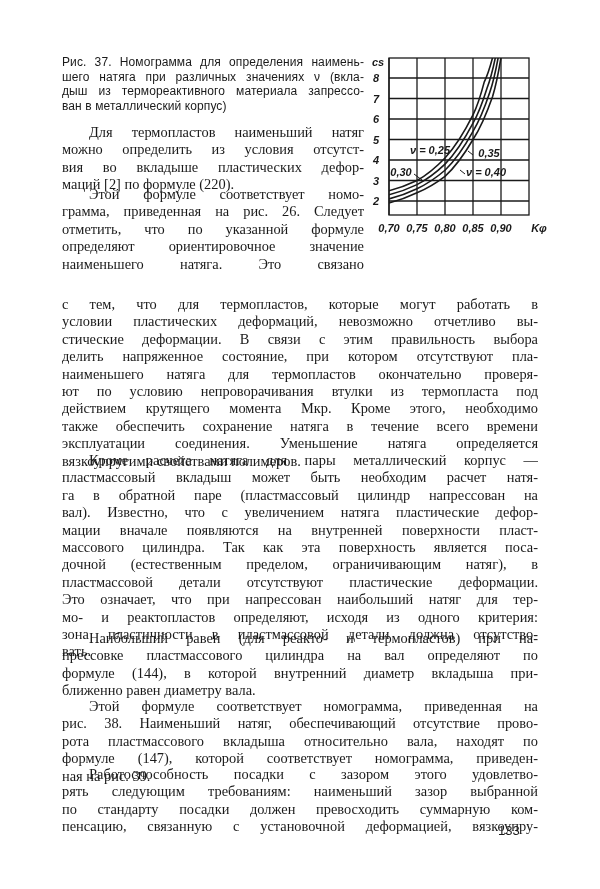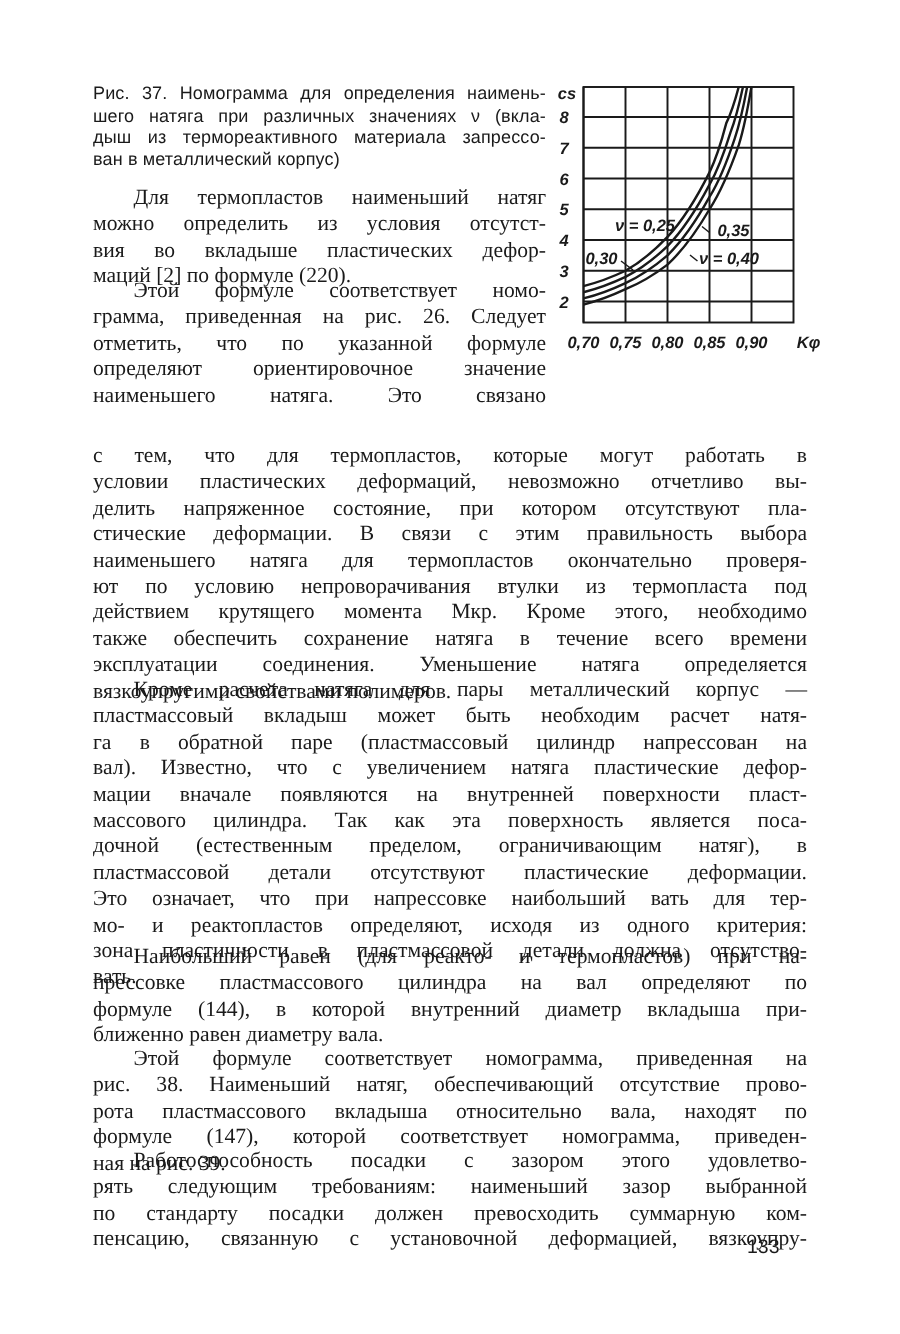--- a/index.html
+++ b/index.html
@@ -93,40 +93,40 @@
   <span class="line indent">Этой формуле соответствует номо-</span>
   <span class="line">грамма, приведенная на рис. 26. Следует</span>
   <span class="line">отметить, что по указанной формуле</span>
   <span class="line">определяют ориентировочное значение</span>
   <span class="line">наименьшего натяга. Это связано</span>
 </div>
 
 <div class="body-text wide" style="top: 264px;">
   <span class="line">с тем, что для термопластов, которые могут работать в</span>
   <span class="line">условии пластических деформаций, невозможно отчетливо вы-</span>
+  <span class="line">стические деформации. В связи с этим правильность выбора</span>
   <span class="line">делить напряженное состояние, при котором отсутствуют пла-</span>
-  <span class="line">стические деформации. В связи с этим правильность выбора</span>
   <span class="line">наименьшего натяга для термопластов окончательно проверя-</span>
   <span class="line">ют по условию непроворачивания втулки из термопласта под</span>
   <span class="line">действием крутящего момента Mкр. Кроме этого, необходимо</span>
   <span class="line">также обеспечить сохранение натяга в течение всего времени</span>
   <span class="line">эксплуатации соединения. Уменьшение натяга определяется</span>
   <span class="line last">вязкоупругими свойствами полимеров.</span>
 </div>
 
 <div class="body-text wide" style="top: 420px;">
   <span class="line indent">Кроме расчета натяга для пары металлический корпус —</span>
   <span class="line">пластмассовый вкладыш может быть необходим расчет натя-</span>
   <span class="line">га в обратной паре (пластмассовый цилиндр напрессован на</span>
   <span class="line">вал). Известно, что с увеличением натяга пластические дефор-</span>
   <span class="line">мации вначале появляются на внутренней поверхности пласт-</span>
   <span class="line">массового цилиндра. Так как эта поверхность является поса-</span>
   <span class="line">дочной (естественным пределом, ограничивающим натяг), в</span>
   <span class="line">пластмассовой детали отсутствуют пластические деформации.</span>
-  <span class="line">Это означает, что при напрессовке наибольший вать для тер-</span>
+  <span class="line">Это означает, что при напрессован наибольший натяг для тер-</span>
   <span class="line">мо- и реактопластов определяют, исходя из одного критерия:</span>
   <span class="line">зона пластичности в пластмассовой детали должна отсутство-</span>
   <span class="line last">вать.</span>
 </div>
 
 <div class="body-text wide" style="top: 598px;">
   <span class="line indent">Наибольший равен (для реакто- и термопластов) при на-</span>
   <span class="line">прессовке пластмассового цилиндра на вал определяют по</span>
   <span class="line">формуле (144), в которой внутренний диаметр вкладыша при-</span>
   <span class="line last">ближенно равен диаметру вала.</span>

